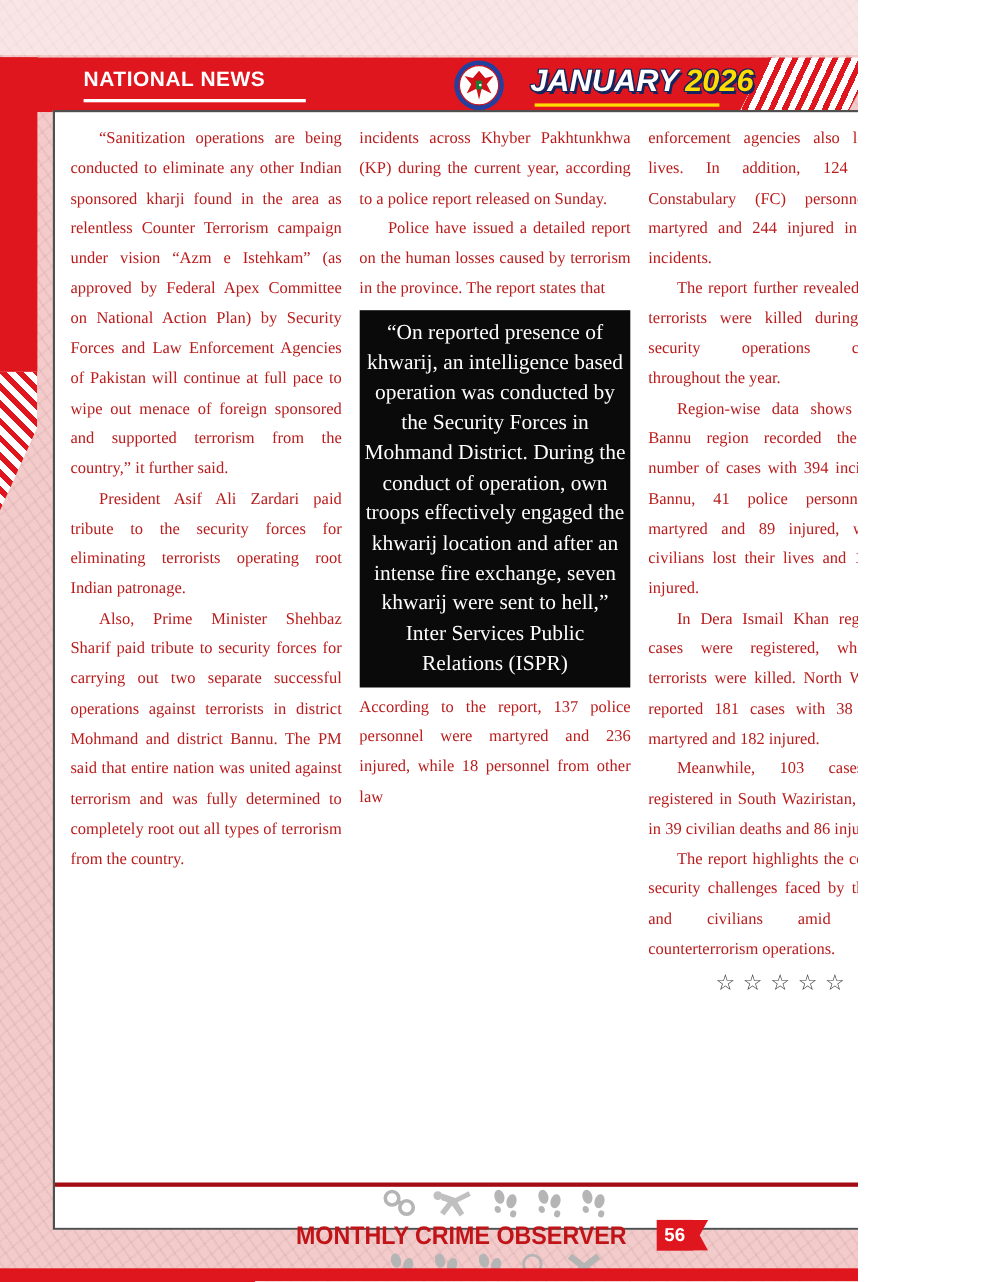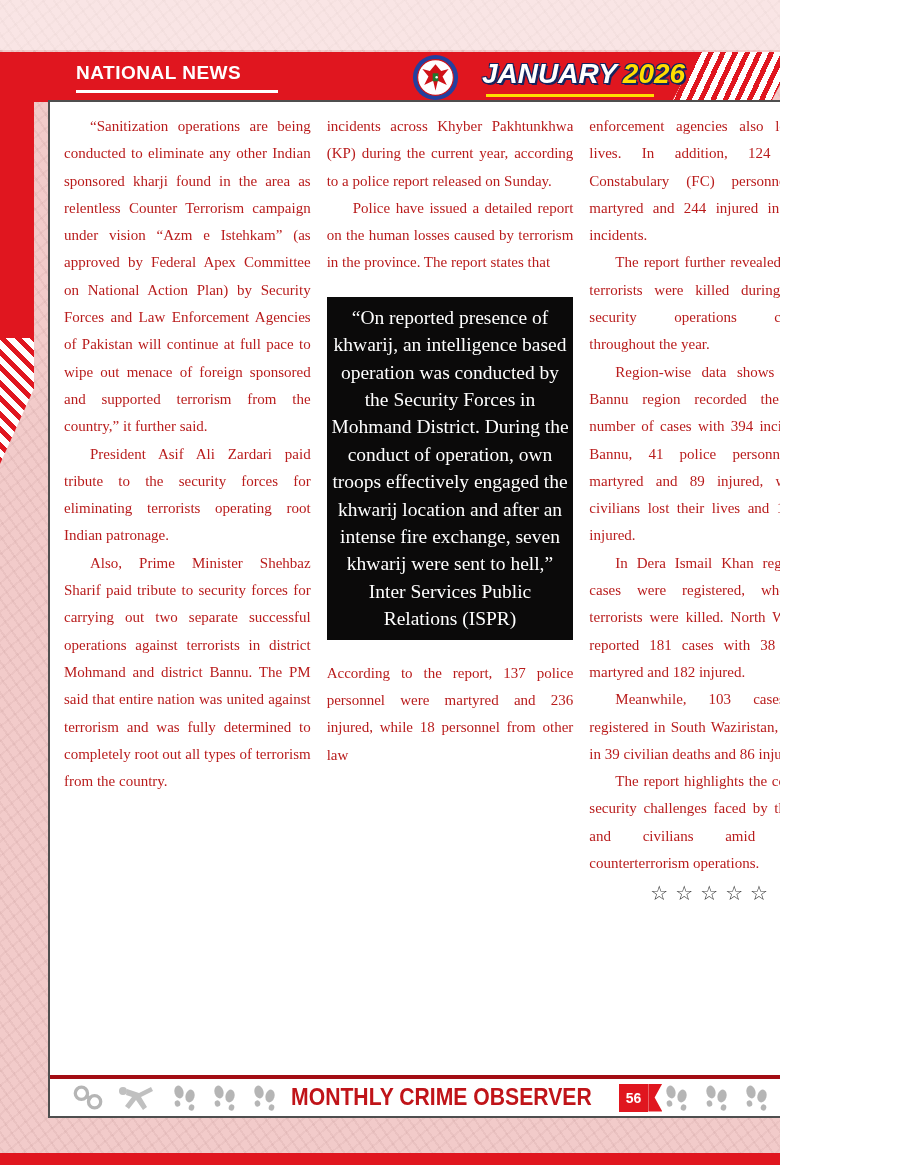--- a/index.html
+++ b/index.html
@@ -36,34 +36,34 @@
     clip-path:polygon(0 0,100% 0,100% 40%,0 100%);}
   .bottom-bar{position:absolute;left:0;bottom:0;width:100%;height:12px;background:#e0161f;}
   
   .content-box{position:absolute;left:48px;top:100px;width:804px;height:1018px;
     background:#ffffff;border:2px solid #4f4f4f;box-sizing:border-box;}
   .cols{display:flex;gap:16px;padding:11px 14px 0 14px;height:962px;overflow:hidden;}
   .col{flex:1;min-width:0;}
   .para{margin:0;text-align:justify;text-indent:26px;font-size:15px;line-height:27.3px;
     color:#b91c1c;font-family:"Liberation Serif","DejaVu Serif",serif;}
   .no-first-indent > .para:first-child{text-indent:0;}
-  .quote-box{margin:20px 0;padding:7px 4px;background:#0b0a0a;color:#ffffff;text-align:center;
+  .quote-box{margin:5px 0;padding:7px 4px;background:#0b0a0a;color:#ffffff;text-align:center;
     font-size:19.5px;line-height:27.4px;font-family:"Liberation Serif","DejaVu Serif",serif;}
   .stars{text-align:center;font-size:20px;letter-spacing:7px;color:#3a3a3a;margin-top:4px;
     font-family:"DejaVu Sans",sans-serif;}
   
   .footer{position:absolute;left:0;right:0;bottom:0;}
   .footer-rule{height:4px;background:#a30d13;}
   .footer-strip{height:37px;background:#ffffff;display:flex;align-items:center;
-    justify-content:space-between;padding:0 22px;}
+    justify-content:space-between;padding:0 22px;flex-direction:column;}
   .icon-group{display:flex;align-items:center;gap:12px;}
   .footer-title{font-size:23px;font-weight:bold;color:#c01419;letter-spacing:0px;
     transform:scaleX(0.92);white-space:nowrap;}
   .badge-wrap{display:flex;align-items:stretch;height:28px;}
-  .page-badge{background:#e0161f;color:#ffffff;font-weight:bold;font-size:14px;
+  .page-badge{background:#e0161f;color:#ffffff;font-weight:bold;font-size:17px;
     display:flex;align-items:center;padding:0 7px;}
   .badge-tail{width:14px;background:#e0161f;
     clip-path:polygon(0 0,100% 0,45% 50%,100% 100%,0 100%);}
   .center-group{display:flex;align-items:center;gap:14px;}
 </style>
 </head>
 <body>
 
 <div class="page">
   <div class="top-strip"></div>

